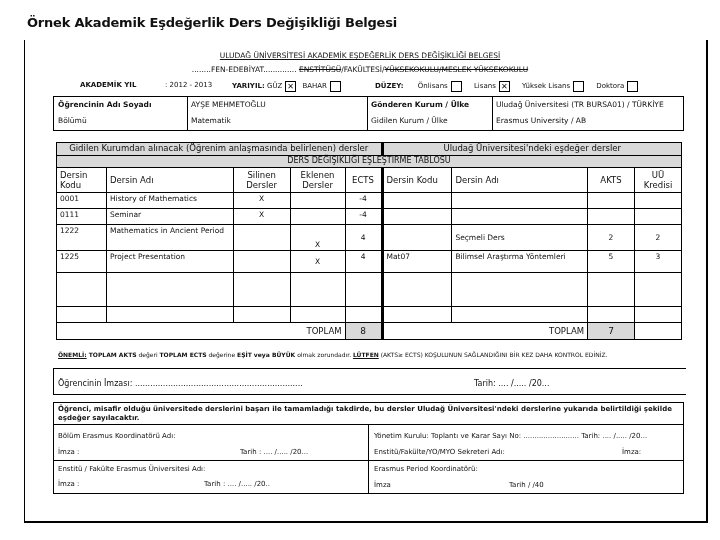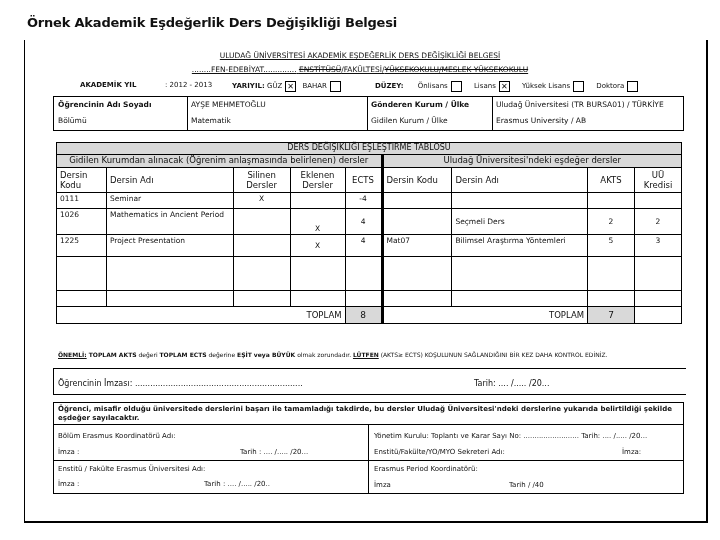--- a/index.html
+++ b/index.html
@@ -3,21 +3,21 @@
 <meta charset="utf-8">
 <style>
   html, body { margin:0; padding:0; background:#fff; }
   body { width:720px; height:540px; position:relative; overflow:hidden;
          font-family:"DejaVu Sans", sans-serif; color:#111; }
   .abs { position:absolute; }
   .page-title { left:27px; top:15px; font-size:13px; font-weight:bold; letter-spacing:-0.2px; }
   .frame { left:24px; top:40px; width:681px; height:481px;
            border-left:1px solid #000; border-right:2px solid #000; border-bottom:2px solid #000; }
   .hdr1 { left:0; width:720px; top:51px; text-align:center; font-size:7.5px;text-decoration:underline; }
-  .hdr2 { left:0; width:720px; top:65px; text-align:center; font-size:7.5px;text-decoration:underline; }
+  .hdr2 { left:0; width:720px; top:65px; text-align:center; font-size:7.5px; }
   .strike { text-decoration:line-through; }
   .row-year { top:81px; font-size:7px; }
   .cb { display:inline-block; width:9px; height:9px; border:1px solid #000; vertical-align:middle;
         position:relative; margin-left:3px; font-size:9px; line-height:9px; text-align:center; }
   .cb.checked::before { content:"\2715"; position:absolute; left:0; top:0; width:9px; height:9px; font-size:8px; line-height:9px; }
   .info { left:53px; top:96px; width:629px; height:33px; border:1px solid #000; font-size:7.5px; }
   .info .cell { position:absolute; height:16px; line-height:16px; padding-left:4px; box-sizing:border-box; }
   .info .vline { position:absolute; top:0; width:1px; height:33px; background:#000; }
   table.main { position:absolute; left:56px; top:142px; width:626px; border-collapse:collapse; font-size:7.5px; }
   table.main td { border:1px solid #000; padding:1px 3px; vertical-align:top; }
@@ -86,50 +86,61 @@
       <col style="width:57px">
       <col style="width:55px">
       <col style="width:37px">
     <col style="width:70px">
       <col style="width:136px">
       <col style="width:47px">
       <col style="width:47px">
   </colgroup>
   <tbody>
       <tr>
+    <td colspan="5" class="sub">Gidilen Kurumdan alınacak (Öğrenim anlaşmasında belirlenen) dersler</td>
+    <td colspan="4" class="sub thick-l">Uludağ Üniversitesi'ndeki eşdeğer dersler</td>
+  </tr>
+  <tr>
         <td colspan="9" class="banner">DERS DEĞİŞİKLİĞİ EŞLEŞTİRME TABLOSU</td>
       </tr>
-  <tr>
-    <td colspan="5" class="sub">Gidilen Kurumdan alınacak (Öğrenim anlaşmasında belirlenen) dersler</td>
-    <td colspan="4" class="sub thick-l">Uludağ Üniversitesi'ndeki eşdeğer dersler</td>
-  </tr>
   <tr class="colhead">
     <td>Dersin Kodu</td>
     <td>Dersin Adı</td>
     <td class="c">Silinen Dersler</td>
     <td class="c">Eklenen Dersler</td>
     <td class="c">ECTS</td>
     <td class="thick-l">Dersin Kodu</td>
     <td>Dersin Adı</td>
     <td class="c">AKTS</td>
     <td class="c">UÜ Kredisi</td>
   </tr>
   <tr style="height:16px;">
+    <td>0001</td>
+    <td>History of Mathematics</td>
+    <td class="c">X</td>
+    <td class="c"></td>
+    <td class="c">-4</td>
+    <td class="thick-l"></td>
+    <td></td>
+    <td class="c"></td>
+    <td class="c"></td>
+  </tr>
+  <tr style="height:16px;">
     <td>0111</td>
     <td>Seminar</td>
     <td class="c">X</td>
     <td class="c"></td>
     <td class="c">-4</td>
     <td class="thick-l"></td>
     <td></td>
     <td class="c"></td>
     <td class="c"></td>
   </tr>
   <tr style="height:26px;">
-    <td>1026</td>
+    <td>1222</td>
     <td>Mathematics in Ancient Period</td>
     <td class="c"></td>
     <td class="c" style="vertical-align:bottom;">X</td>
     <td class="c" style="vertical-align:middle;">4</td>
     <td class="thick-l"></td>
     <td style="vertical-align:middle;">Seçmeli Ders</td>
     <td class="c" style="vertical-align:middle;">2</td>
     <td class="c" style="vertical-align:middle;">2</td>
   </tr>
   <tr style="height:22px;">

